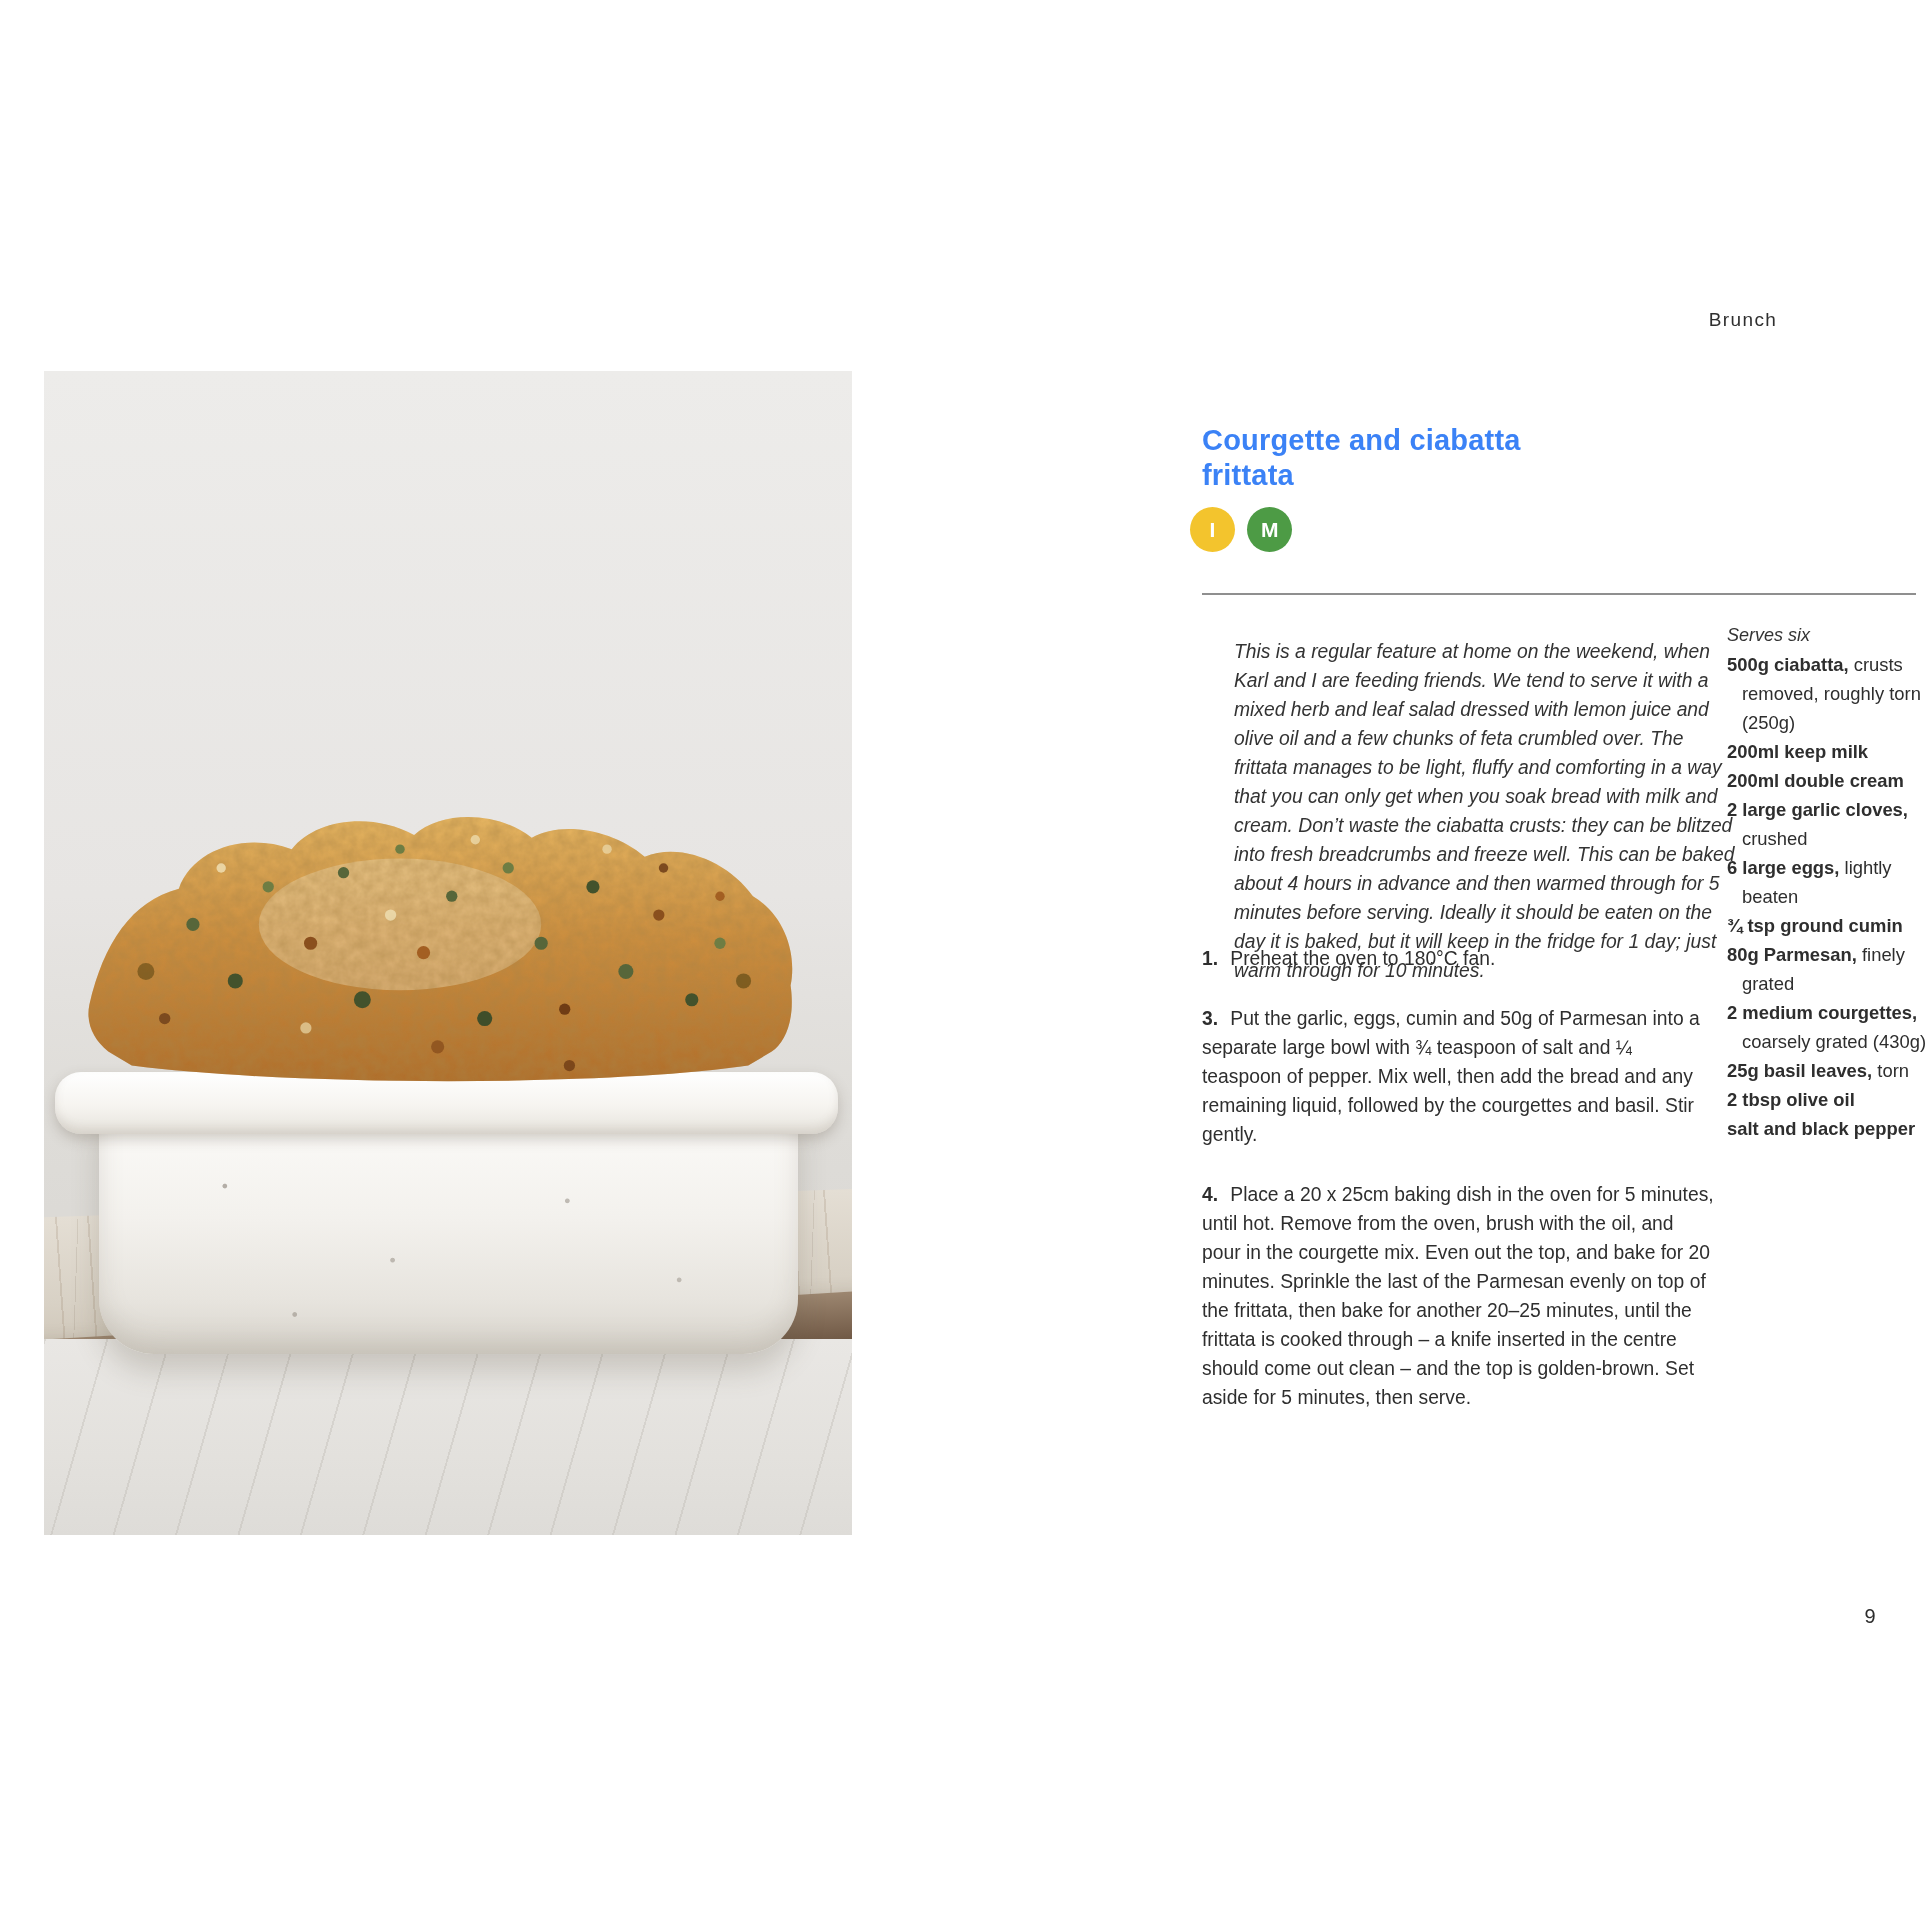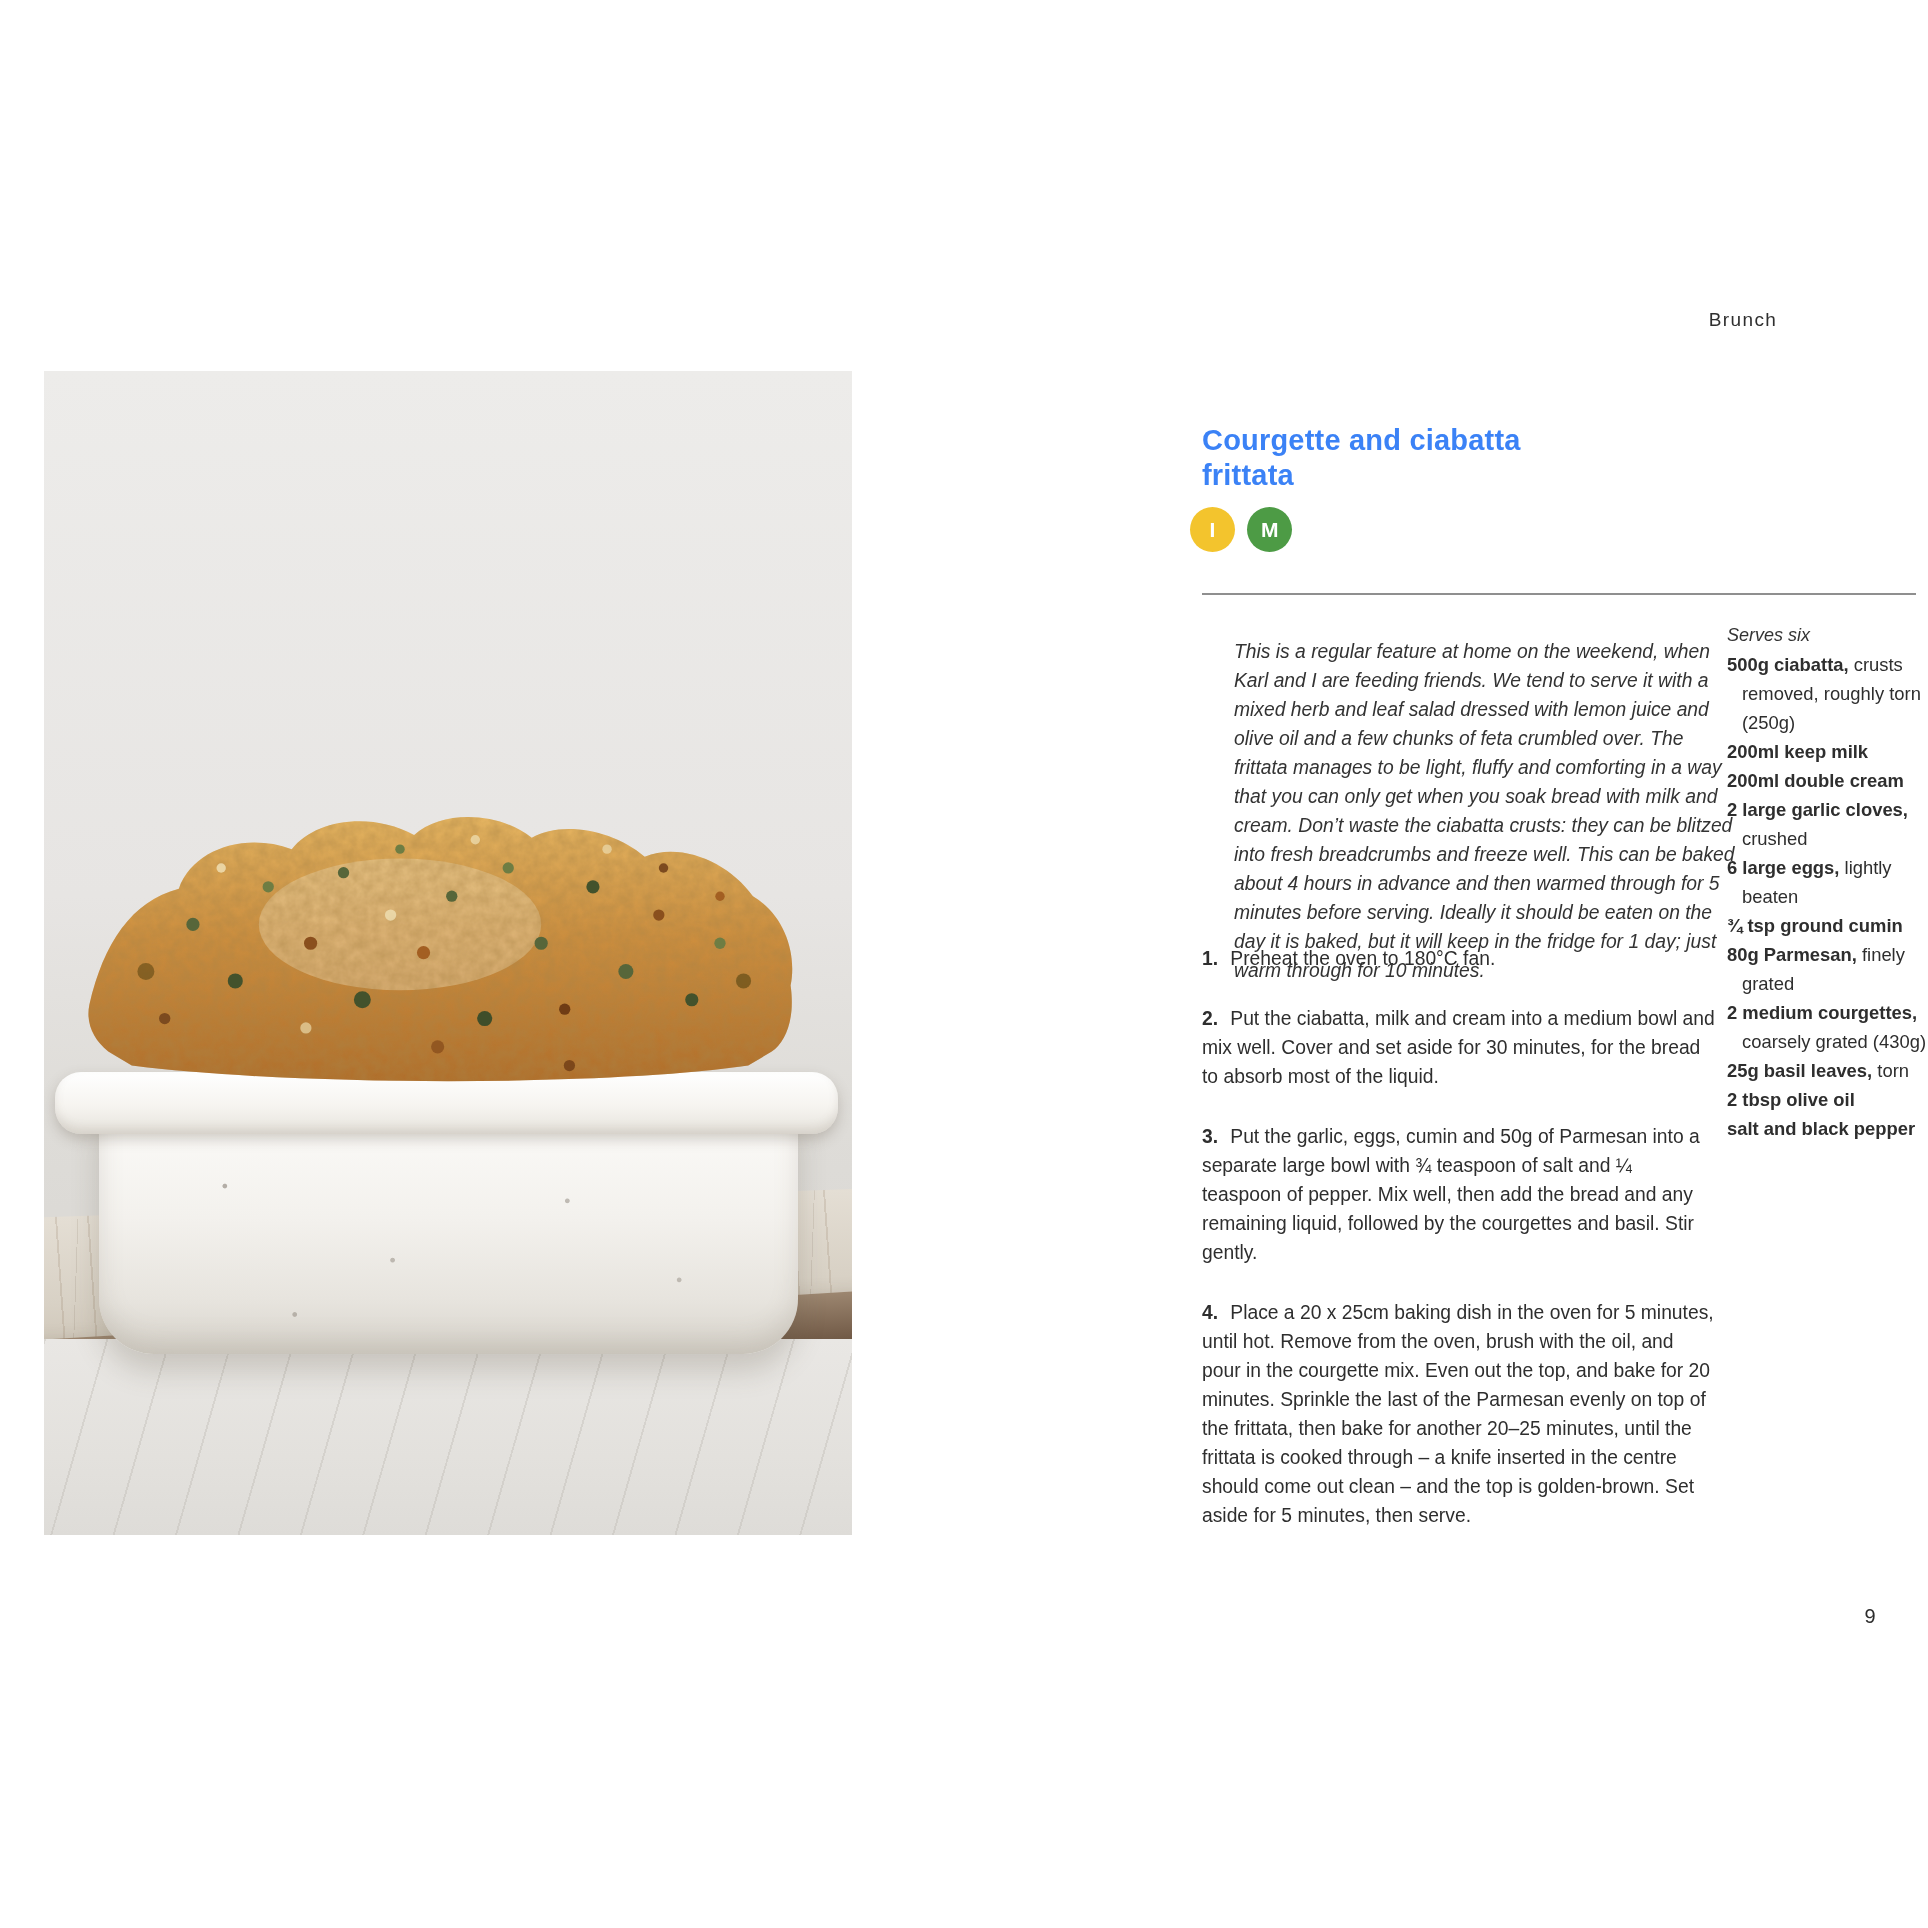--- a/index.html
+++ b/index.html
@@ -163,21 +163,20 @@
       <span class="badge" style="background: rgb(77, 155, 69);">M</span>
     </div>
 
   <div class="rule"></div>
 
   <p class="intro">This is a regular feature at home on the weekend, when Karl and I are feeding friends. We tend to serve it with a mixed herb and leaf salad dressed with lemon juice and olive oil and a few chunks of feta crumbled over. The frittata manages to be light, fluffy and comforting in a way that you can only get when you soak bread with milk and cream. Don’t waste the ciabatta crusts: they can be blitzed into fresh breadcrumbs and freeze well. This can be baked about 4 hours in advance and then warmed through for 5 minutes before serving. Ideally it should be eaten on the day it is baked, but it will keep in the fridge for 1 day; just warm through for 10 minutes.</p>
 
   <div class="steps">
   <p class="step"><span class="num">1.</span><span>Preheat the oven to 180°C fan.</span></p>
 
-  <p class="step"><span class="num">2.</span><span>Put the ciabatta, milk and cream into a medium bowl and mix well. Cover and set aside for 30 minutes, for the bread to absorb most of the liquid.</span></p>
 
   <p class="step"><span class="num">3.</span><span>Put the garlic, eggs, cumin and 50g of Parmesan into a separate large bowl with ¾ teaspoon of salt and ¼ teaspoon of pepper. Mix well, then add the bread and any remaining liquid, followed by the courgettes and basil. Stir gently.</span></p>
 
   <p class="step"><span class="num">4.</span><span>Place a 20 x 25cm baking dish in the oven for 5 minutes, until hot. Remove from the oven, brush with the oil, and pour in the courgette mix. Even out the top, and bake for 20 minutes. Sprinkle the last of the Parmesan evenly on top of the frittata, then bake for another 20–25 minutes, until the frittata is cooked through – a knife inserted in the centre should come out clean – and the top is golden-brown. Set aside for 5 minutes, then serve.</span></p>
 </div>
 
   <div class="ingredients">
     <div class="serves">Serves six</div>
     <div>
   <div class="ing"><span class="b">500g ciabatta,</span><span> crusts removed, roughly torn (250g)</span></div>

